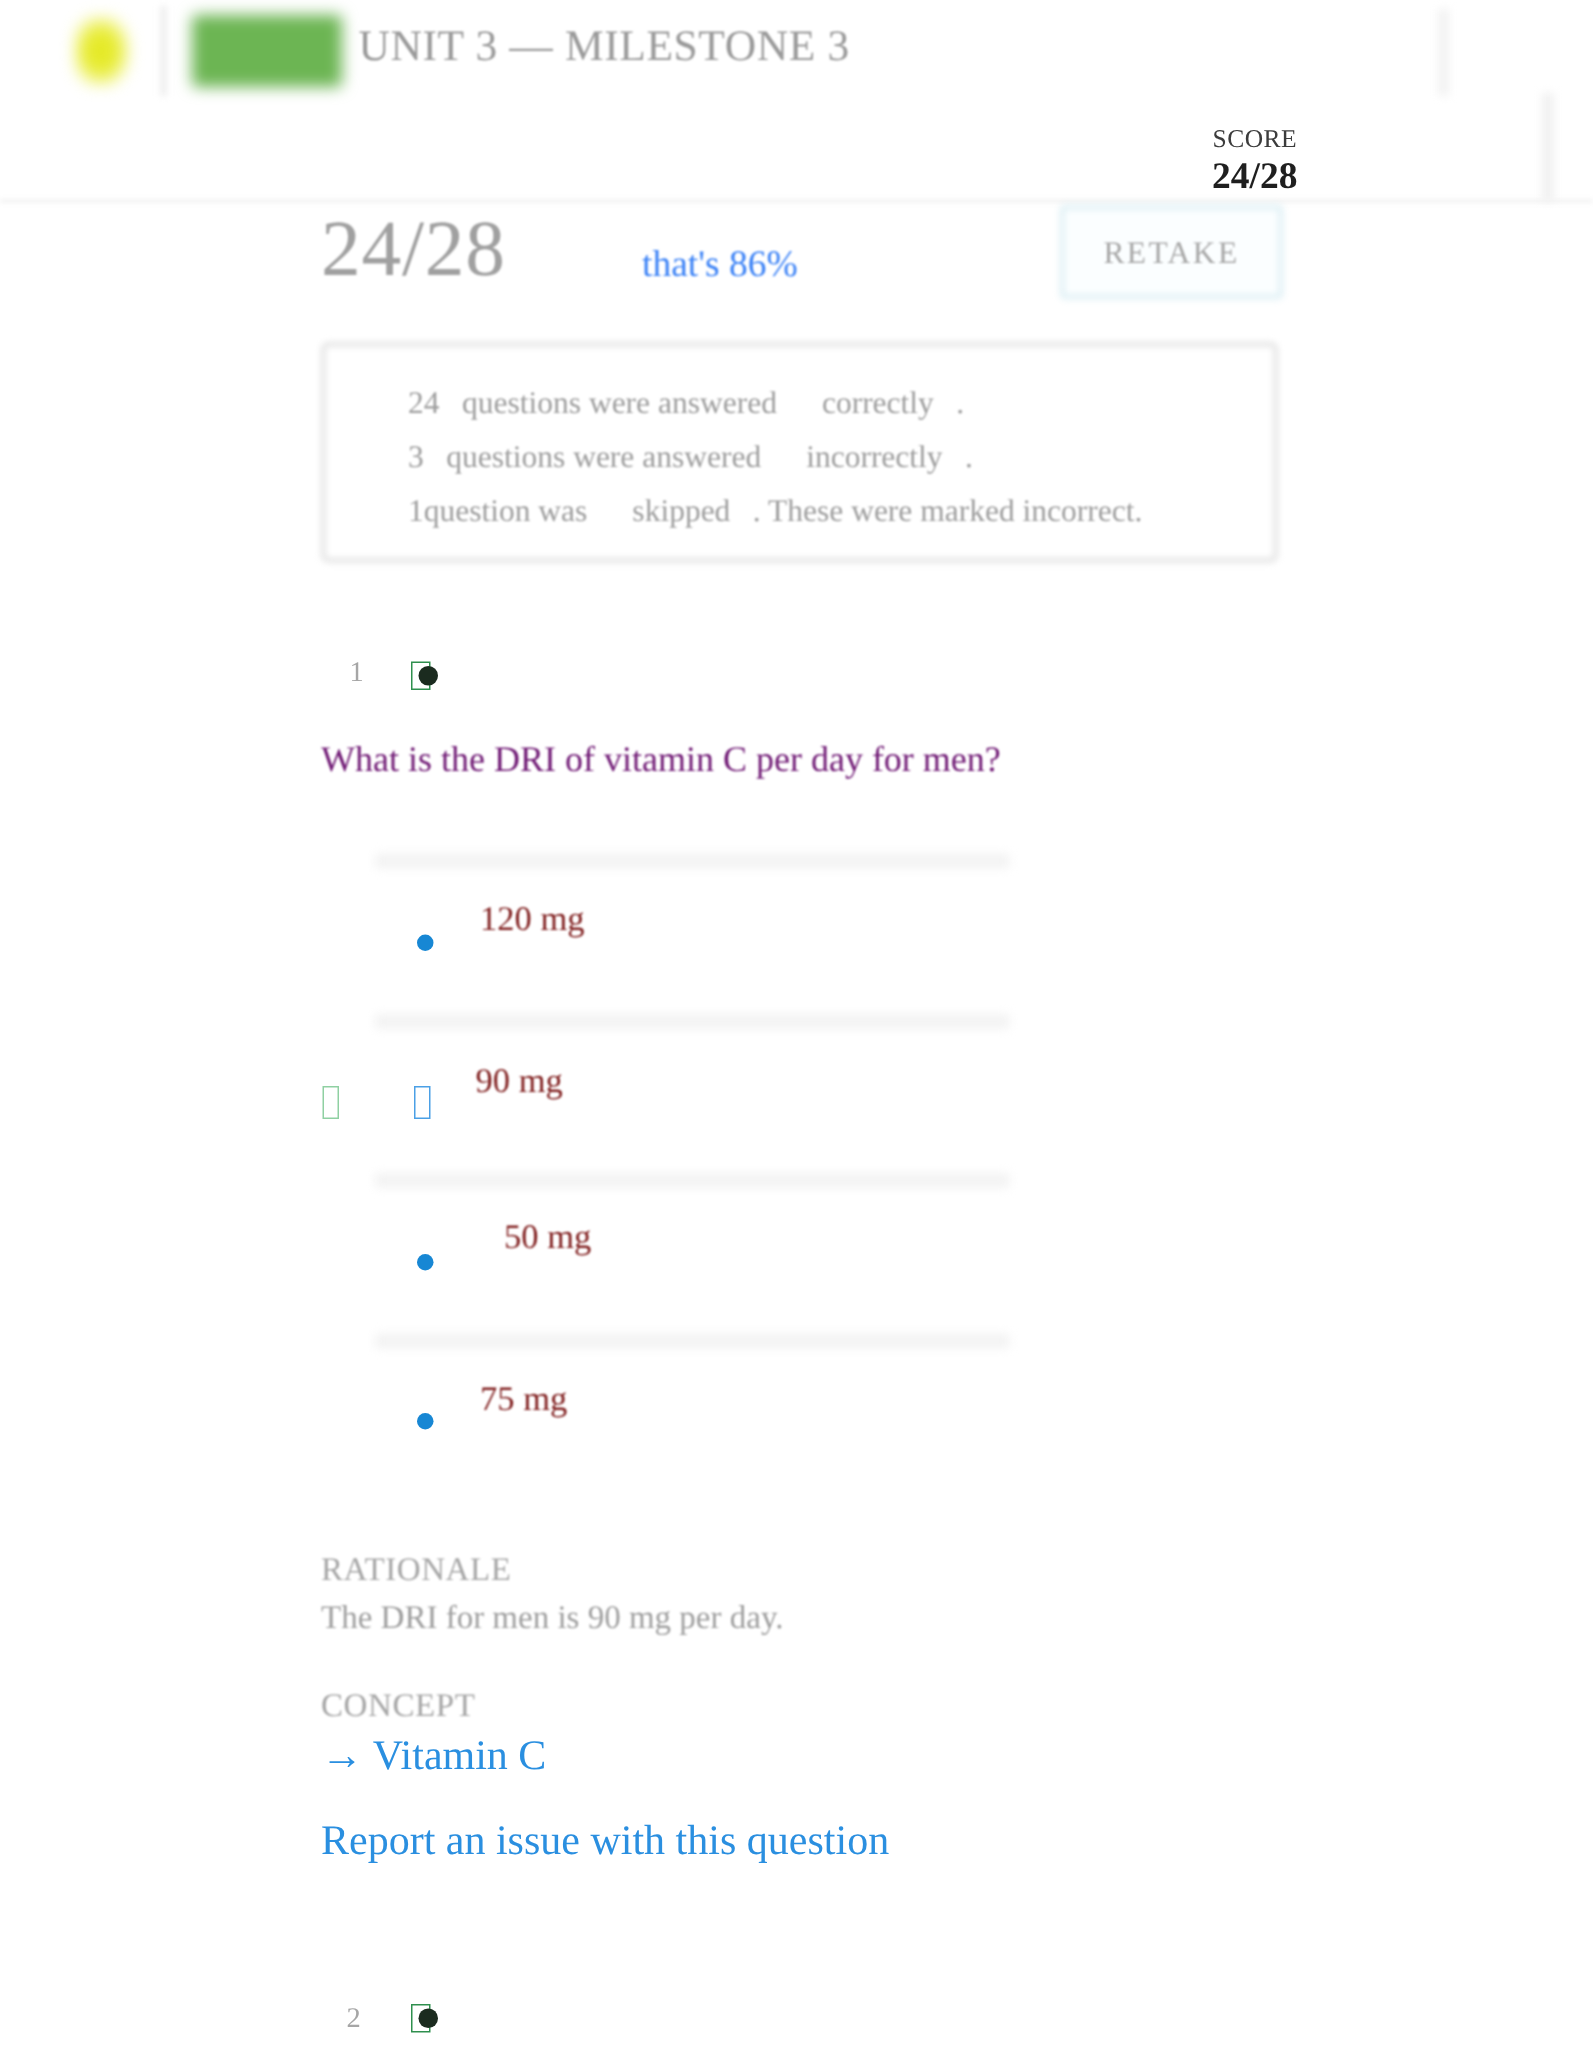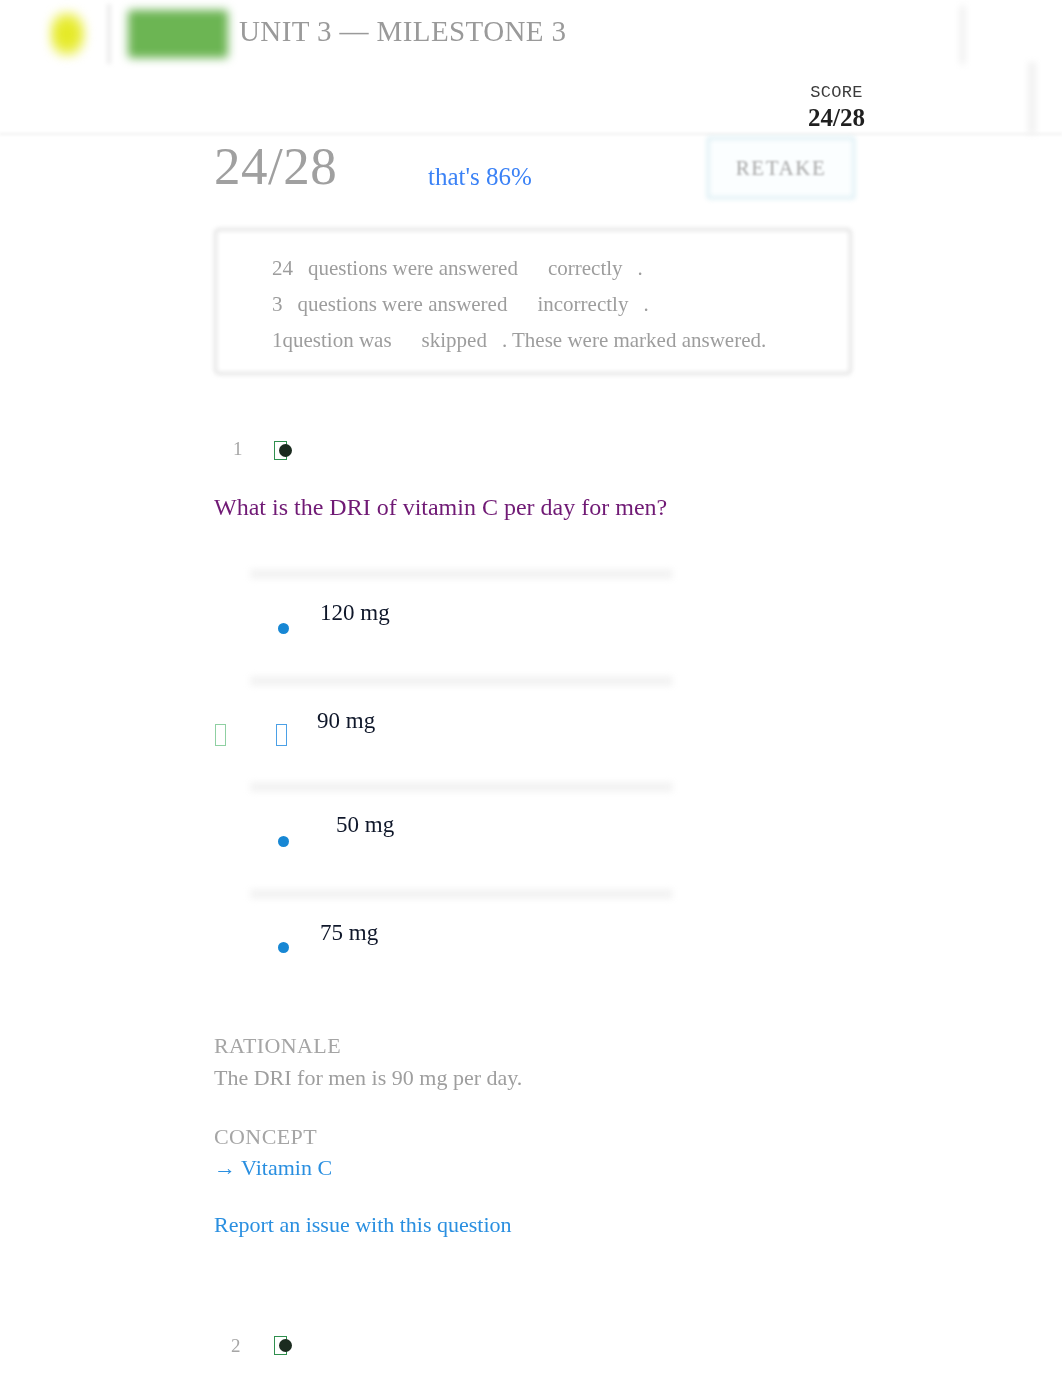--- a/index.html
+++ b/index.html
@@ -91,21 +91,20 @@
     position: absolute;
     right: 153px; top: 83px;
     text-align: center;
     filter: blur(0.25px);
   }
   .score-label {
     font-size: 17px;
     color: #3c3c3c;
     letter-spacing: 0.3px;
     line-height: 20px;
-    font-family: Liberation Mono, monospace;
   }
   .score-value {
     font-size: 25px;
     color: #1f1f1f;
     font-weight: bold;
     line-height: 29px;
   }
 
   
   .hero-score {
@@ -230,21 +229,21 @@
   .opt-dot {
     position: absolute;
     width: 11px; height: 11px;
     border-radius: 50%;
     background: #1787d4;
   }
 
   .opt-text {
     position: absolute;
     font-size: 23px;
-    color: #0f172a;
+    color: #7f1d1d;
     white-space: nowrap;
     filter: blur(0.6px);
   }
 
   .opt-correct-glyph {
     position: absolute;
     left: 215px;
     width: 11px; height: 22px;
     border: 1.8px solid #8fd0a2;
   }
@@ -267,21 +266,21 @@
   .sec-body {
     position: absolute;
     left: 214px;
     font-size: 22px;
     color: #9e9e9e;
     filter: blur(0.55px);
   }
   .link {
     position: absolute;
     left: 214px;
-    font-size: 22px;
+    font-size: 28px;
     color: #2a8fe0;
     filter: blur(0.5px);
   }
 </style>
 </head>
 <body>
 
 <div class="page">
 
   <div class="topbar">
@@ -311,21 +310,21 @@
 
     <div class="summary-line">
       <span class="sum-icon"></span><span>24</span><span class="sum-gap"></span><span>questions were answered</span><span class="sum-gap"></span><span class="sum-gap"></span><span>correctly</span><span class="sum-gap"></span><span>.</span>
     </div>
 
     <div class="summary-line">
       <span class="sum-indent"></span><span>3</span><span class="sum-gap"></span><span>questions were answered</span><span class="sum-gap"></span><span class="sum-gap"></span><span>incorrectly</span><span class="sum-gap"></span><span>.</span>
     </div>
 
     <div class="summary-line">
-      <span class="sum-indent"></span><span>1</span><span>question was</span><span class="sum-gap"></span><span class="sum-gap"></span><span>skipped</span><span class="sum-gap"></span><span>. These were marked answered.</span>
+      <span class="sum-indent"></span><span>1</span><span>question was</span><span class="sum-gap"></span><span class="sum-gap"></span><span>skipped</span><span class="sum-gap"></span><span>. These were marked incorrect.</span>
     </div>
 
   </div>
 
   <div class="q-index" style="left:233px; top:438px;">1</div>
   <div class="q-marker" style="left:274px; top:441px;"></div>
 
   <div class="q-text" style="top:494px;">What is the DRI of vitamin C per day for men?</div>
 
   <div class="opt-bar" style="top:569px;"></div>

